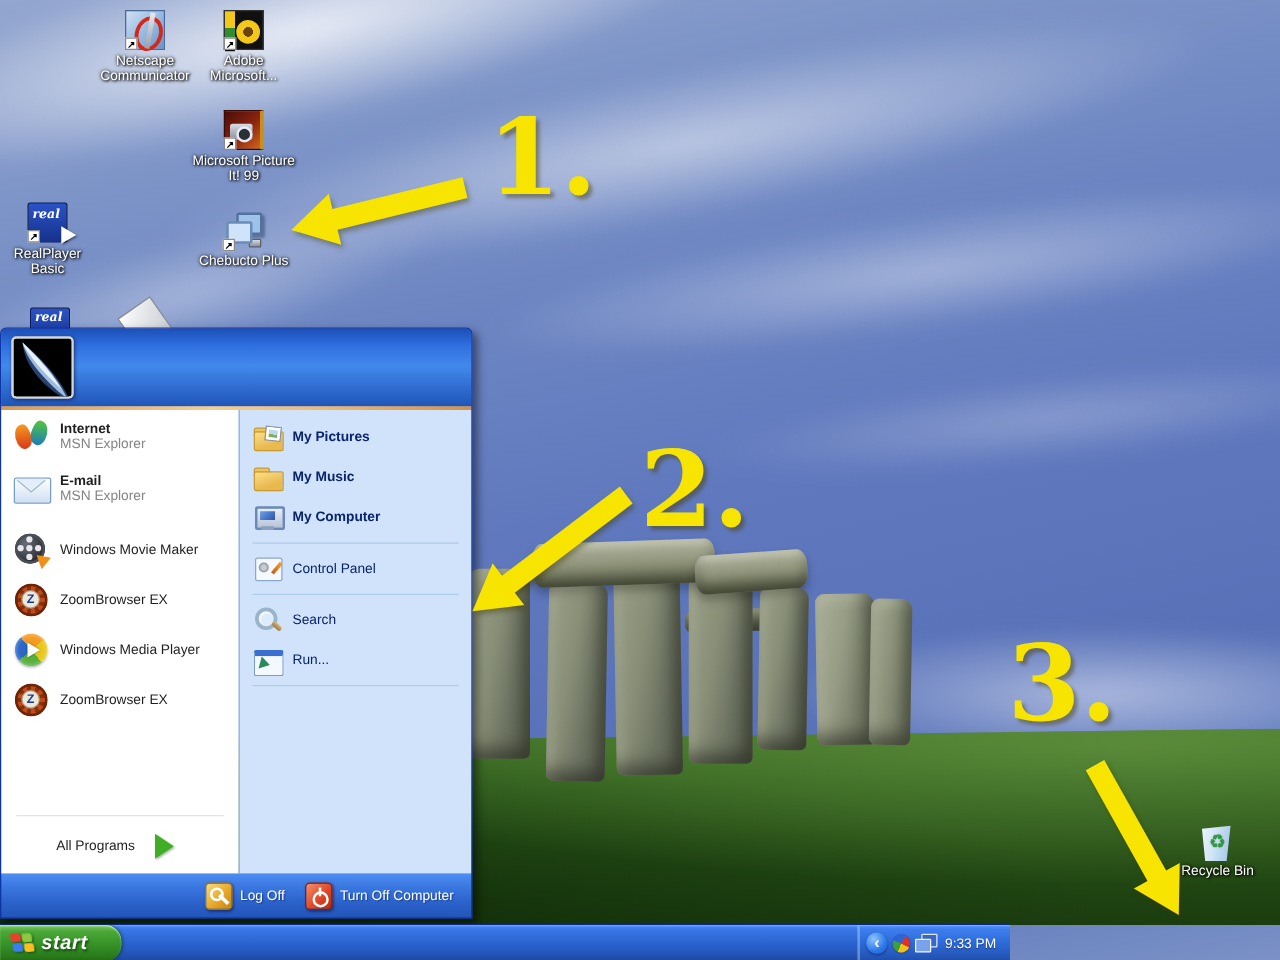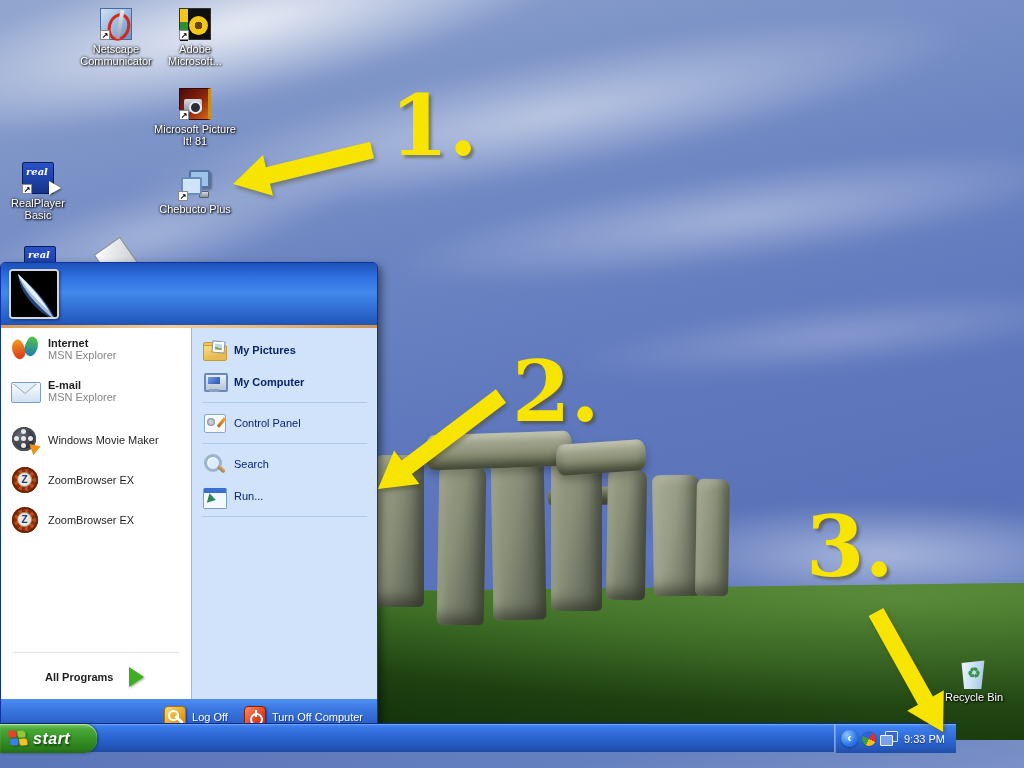--- a/index.html
+++ b/index.html
@@ -115,21 +115,21 @@
   .sm-item { display:flex; align-items:center; padding-left:9px; flex:none; }
   .sm-item.two { height:42px; }
   .sm-item.one { height:40px; }
   .sm-text { margin-left:8px; }
   .sm-label { font-size:11px; color:#1f1f1f; }
   .sm-label.b { font-weight:bold; }
   .sm-sub { font-size:11px; color:#848484; }
   .sm-spacer { flex:1; }
   .sm-sep-l { height:1px; background:#e2e2e0; margin:2px 12px; flex:none; }
   #sm-allprog { height:44px; display:flex; align-items:center; padding-left:44px; flex:none; }
-  #sm-allprog span.apl { font-size:11px; font-weight:bold; color:#1f1f1f;text-align:center; }
+  #sm-allprog span.apl { font-size:11px; font-weight:normal; color:#1f1f1f;text-align:center; }
   .green-arrow { width:0; height:0; margin-left:16px;
     border-left:15px solid #3fae24; border-top:10px solid rgba(0,0,0,0); border-bottom:10px solid rgba(0,0,0,0);
     filter:drop-shadow(1px 1px 1px rgba(0,60,0,.4)); }
 
   .smr-item { display:flex; align-items:center; height:32px; padding-left:10px; flex:none; position:relative; }
   .smr-label { margin-left:7px; font-size:11px; color:#0a246a; }
   .smr-label.b { font-weight:bold; }
   .sm-sep-r { height:1px; background:#aecbe8; margin:4px 10px; flex:none; }
   .sub-arrow { position:absolute; right:9px; width:0; height:0;
     border-left:5px solid #0a246a; border-top:4px solid rgba(0,0,0,0); border-bottom:4px solid rgba(0,0,0,0); }
@@ -221,21 +221,21 @@
     border:3px solid #9ab4cc; background:rgba(230,242,252,.6); box-shadow:inset 1px 1px 2px #fff; }
   .ic-search::after { content:""; position:absolute; left:15px; top:15px; width:9px; height:4px; border-radius:2px;
     background:linear-gradient(#d8b87a,#a07840); transform:rotate(42deg); }
   .ic-run::before { content:""; position:absolute; left:1px; top:4px; width:22px; height:15px;
     background:#f4f8ff; border:1px solid #7a9cc8; border-top:5px solid #3a6ed0; border-radius:2px; }
   .ic-run::after { content:""; position:absolute; left:6px; top:10px; width:0; height:0;
     border-left:8px solid #2a8a5a; border-top:5px solid rgba(0,0,0,0); border-bottom:5px solid rgba(0,0,0,0);
     transform:rotate(15deg); }
 
   
-  #taskbar { position:absolute; left:0; bottom:16px; width:956px; height:29px; z-index:40;
+  #taskbar { position:absolute; left:0; bottom:0; width:808px; height:29px; z-index:40;
     background:linear-gradient(180deg,#4f8ef8 0%,#3a79e8 12%,#2a64d0 50%,#2355b8 82%,#1e4aa2 100%);
     border-top:1px solid #0a2a8a; box-shadow:inset 0 1px 0 #6aa2f8; }
   #startbtn { position:absolute; left:0; top:0; width:97px; height:29px; border-radius:0 13px 13px 0;
     background:linear-gradient(180deg,#7ec868 0%,#4aa838 18%,#389428 50%,#2a7c1c 85%,#226a14 100%);
     box-shadow:inset 0 1px 1px #b8e8a0, 1px 0 3px rgba(0,30,0,.5); display:flex; align-items:center; gap:5px; padding-left:9px; cursor:pointer; }
   #startbtn .slabel { color:#fff; font-weight:bold; font-style:italic; font-size:16px;
     text-shadow:1px 2px 2px rgba(0,40,0,.7); letter-spacing:.5px; }
   .winflag { width:19px; height:18px; position:relative; transform:rotate(-6deg); filter:drop-shadow(1px 1px 1px rgba(0,30,0,.5)); }
   .winflag i { position:absolute; width:8px; height:7px; border-radius:1px 3px 1px 3px; }
   .winflag .f1 { left:0; top:0; background:#e8402c; }
@@ -294,21 +294,21 @@
     <div class="dicon" style="left: 76px; top: 8px; width: 80px;">
       <div class="glyph g-netscape"><span class="extra"></span><span class="shortcut-badge">↗</span></div>
       <div class="dlabel">Netscape Communicator</div>
     </div>
     <div class="dicon" style="left: 154px; top: 8px; width: 82px;">
       <div class="glyph g-photodeluxe"><span class="extra"></span><span class="shortcut-badge">↗</span></div>
       <div class="dlabel">Adobe Microsoft...</div>
     </div>
     <div class="dicon" style="left: 152px; top: 88px; width: 86px;">
       <div class="glyph g-pictureit"><span class="extra"></span><span class="shortcut-badge">↗</span></div>
-      <div class="dlabel">Microsoft Picture It! 81</div>
+      <div class="dlabel">Microsoft Picture It! 99</div>
     </div>
     <div class="dicon" style="left: 0px; top: 162px; width: 76px;">
       <div class="glyph g-realplayer"><span class="extra"></span><span class="shortcut-badge">↗</span></div>
       <div class="dlabel">RealPlayer Basic</div>
     </div>
     <div class="dicon" style="left: 150px; top: 168px; width: 90px;">
       <div class="glyph g-chebucto">
         <span class="extra"></span>
         <span class="shortcut-badge">↗</span>
       </div>
@@ -364,39 +364,51 @@
             <div class="sm-label ">Windows Movie Maker</div>
           </span>
         </div>
         <div class="sm-item one">
           <span class="ic30 ic-zoombrowser"><span class="extra"></span></span>
           <span class="sm-text">
             <div class="sm-label ">ZoomBrowser EX</div>
           </span>
         </div>
         <div class="sm-item one">
+          <span class="ic30 ic-wmp"><span class="extra"></span></span>
+          <span class="sm-text">
+            <div class="sm-label ">Windows Media Player</div>
+          </span>
+        </div>
+        <div class="sm-item one">
           <span class="ic30 ic-zoombrowser"><span class="extra"></span></span>
           <span class="sm-text">
             <div class="sm-label ">ZoomBrowser EX</div>
           </span>
         </div>
         <div class="sm-spacer"></div>
         <div class="sm-sep-l"></div>
         <div id="sm-allprog">
           <span class="apl">All Programs</span>
           <span class="green-arrow"></span>
         </div>
       </div>
     <div id="sm-right">
 
         <div class="smr-item">
           <span class="ic24 fold ic-folder-pictures">
             <span class="extra"></span>
           </span>
           <span class="smr-label b">My Pictures</span>
+        </div>
+        <div class="smr-item">
+          <span class="ic24 fold ic-folder-music">
+            <span class="extra"></span>
+          </span>
+          <span class="smr-label b">My Music</span>
         </div>
         <div class="smr-item">
           <span class="ic24 ic-computer">
             <span class="extra"></span>
           </span>
           <span class="smr-label b">My Computer</span>
         </div>
         <div class="sm-sep-r"></div>
         <div class="smr-item">
           <span class="ic24 ic-controlpanel">

